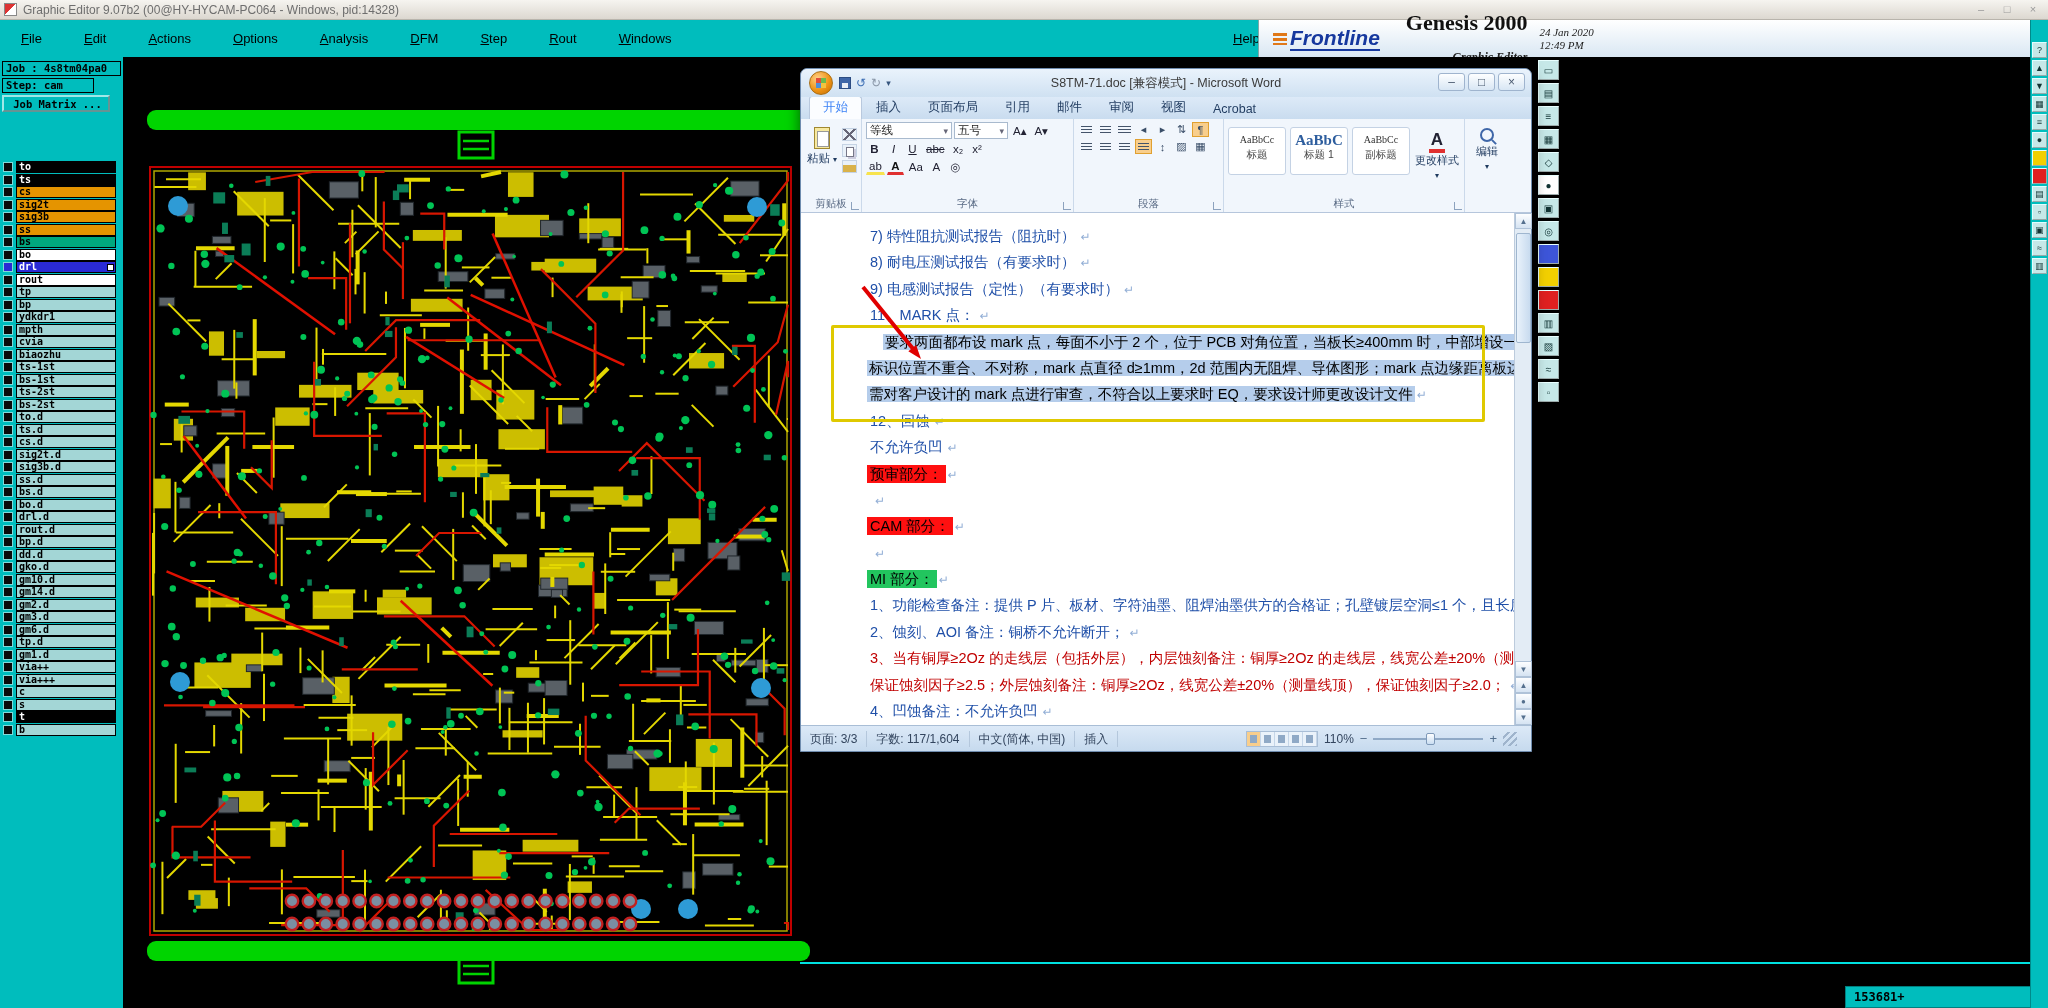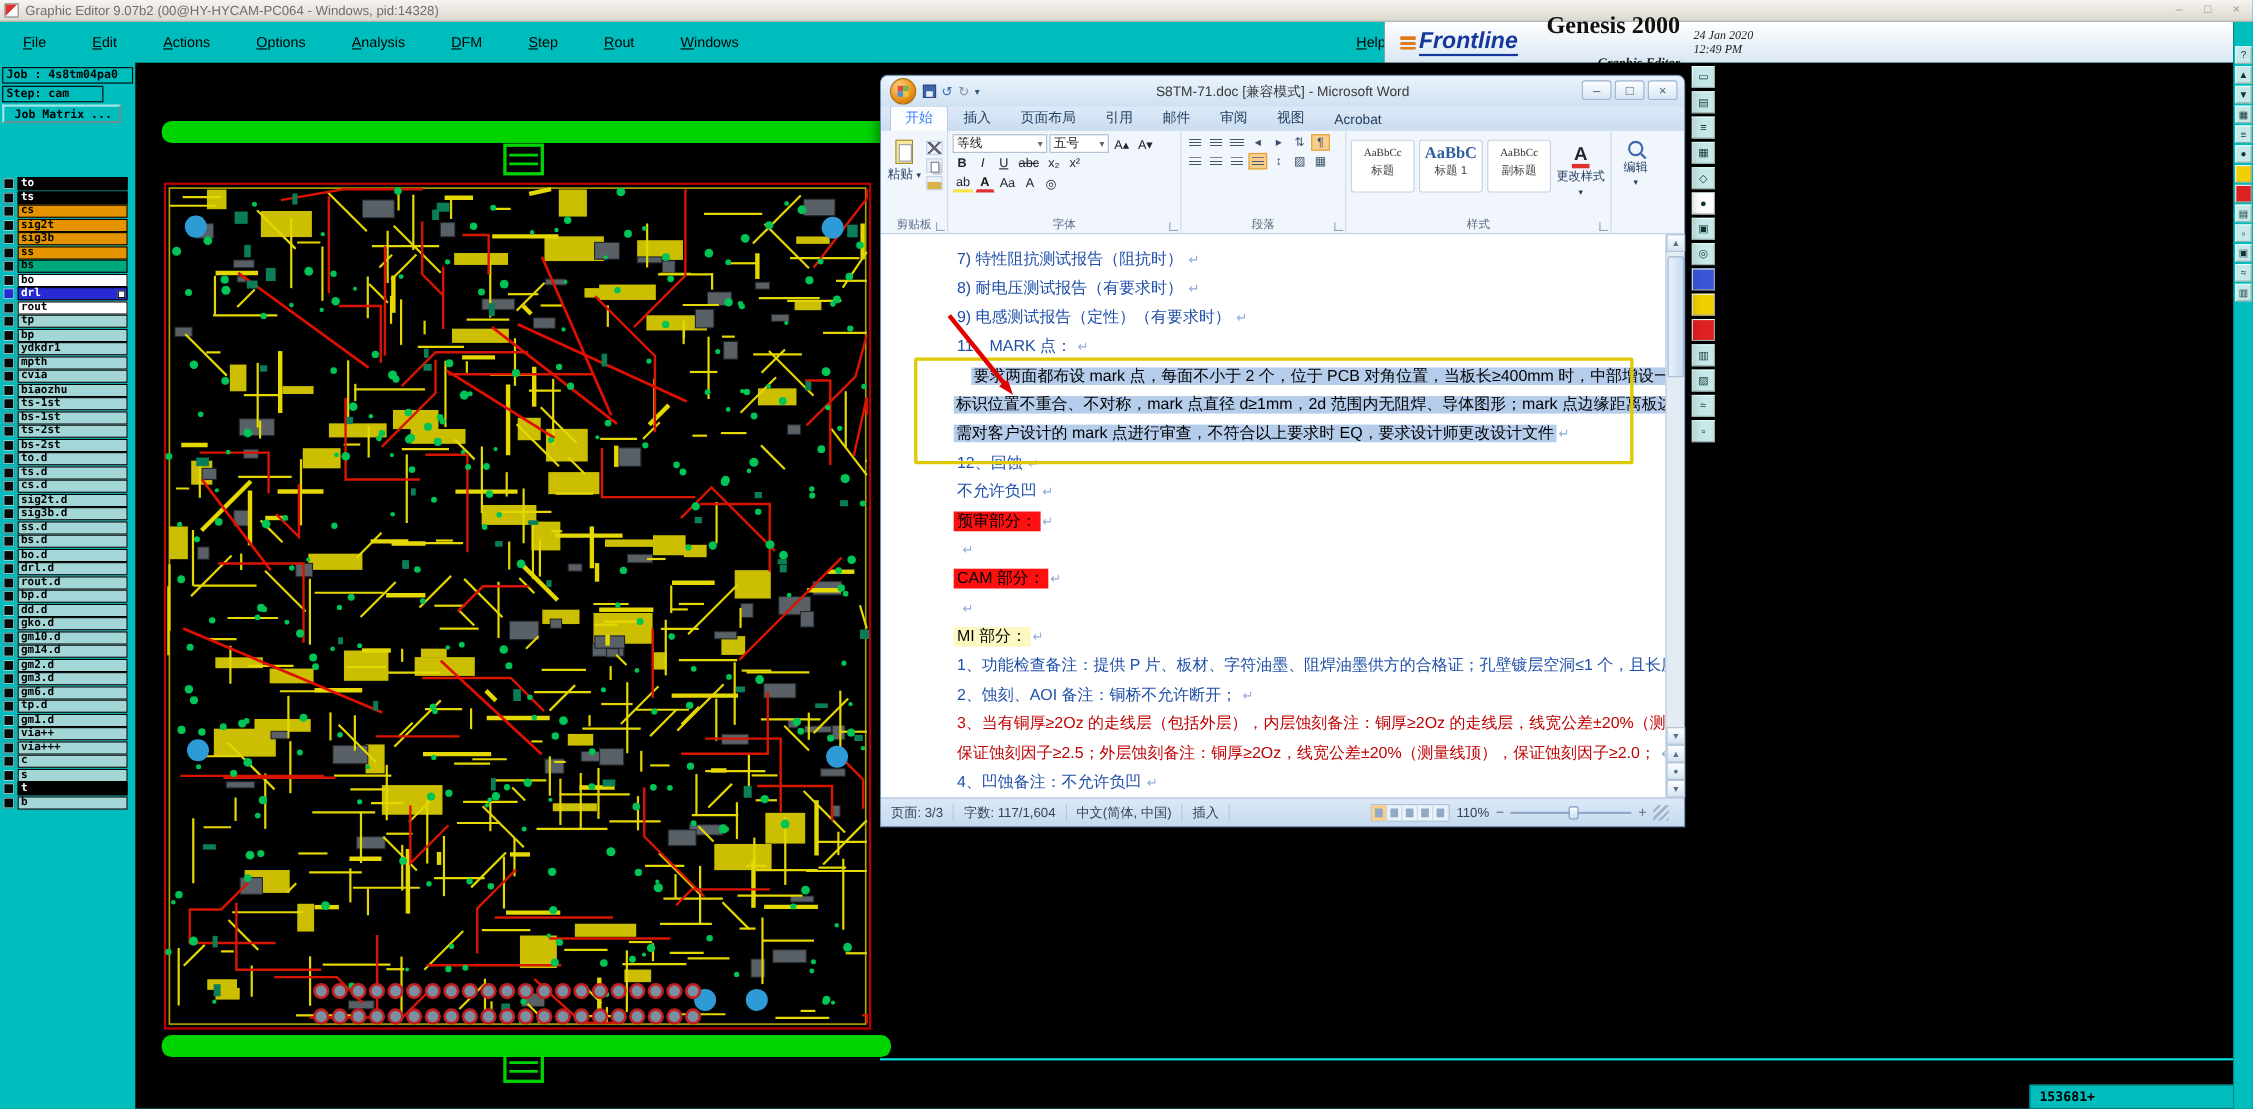--- a/index.html
+++ b/index.html
@@ -1681,21 +1681,21 @@
             <div class="doc-line"><span class="sel-text" style="margin-left: 0px;">标识位置不重合、不对称，mark 点直径 d≥1mm，2d 范围内无阻焊、导体图形；mark 点边缘距离板边≥5mm。</span></div>
             <div class="doc-line"><span class="sel-text" style="margin-left: 0px;">需对客户设计的 mark 点进行审查，不符合以上要求时 EQ，要求设计师更改设计文件</span><span class="pilcrow" style="display: inline;">↵</span></div>
           </div>
         <div>
             <div class="doc-line"><span class="doc-text" style="color: rgb(31, 79, 168);">12、回蚀</span><span class="pilcrow">↵</span></div>
             <div class="doc-line"><span class="doc-text" style="color: rgb(31, 79, 168);">不允许负凹</span><span class="pilcrow">↵</span></div>
             <div class="doc-line"><span class="doc-text" style="color: rgb(0, 0, 0); background: rgb(255, 16, 16);">预审部分：</span><span class="pilcrow">↵</span></div>
             <div class="doc-line"><span class="doc-text" style="color: rgb(31, 79, 168);"></span><span class="pilcrow">↵</span></div>
             <div class="doc-line"><span class="doc-text" style="color: rgb(0, 0, 0); background: rgb(255, 16, 16);">CAM 部分：</span><span class="pilcrow">↵</span></div>
             <div class="doc-line"><span class="doc-text" style="color: rgb(31, 79, 168);"></span><span class="pilcrow">↵</span></div>
-            <div class="doc-line"><span class="doc-text" style="color: rgb(0, 0, 0); background: #fef9c3;">MI 部分：</span><span class="pilcrow">↵</span></div>
+            <div class="doc-line"><span class="doc-text" style="color: rgb(0, 0, 0); background: #22c55e;">MI 部分：</span><span class="pilcrow">↵</span></div>
             <div class="doc-line"><span class="doc-text" style="color: rgb(31, 79, 168);">1、功能检查备注：提供 P 片、板材、字符油墨、阻焊油墨供方的合格证；孔壁镀层空洞≤1 个，且长度≤孔高的 5%</span></div>
             <div class="doc-line"><span class="doc-text" style="color: rgb(31, 79, 168);">2、蚀刻、AOI 备注：铜桥不允许断开；</span><span class="pilcrow">↵</span></div>
             <div class="doc-line"><span class="doc-text" style="color: rgb(192, 0, 0);">3、当有铜厚≥2Oz 的走线层（包括外层），内层蚀刻备注：铜厚≥2Oz 的走线层，线宽公差±20%（测量线顶），</span></div>
             <div class="doc-line"><span class="doc-text" style="color: rgb(192, 0, 0);">保证蚀刻因子≥2.5；外层蚀刻备注：铜厚≥2Oz，线宽公差±20%（测量线顶），保证蚀刻因子≥2.0；</span><span class="pilcrow">↵</span></div>
             <div class="doc-line"><span class="doc-text" style="color: rgb(31, 79, 168);">4、凹蚀备注：不允许负凹</span><span class="pilcrow">↵</span></div>
           </div>
       </div>
       <div class="anno-box"></div>
       <svg class="anno-arrow" viewBox="0 0 90 100">
         <line x1="12" y1="14" x2="63" y2="77" stroke="#E00000" stroke-width="4"></line>

